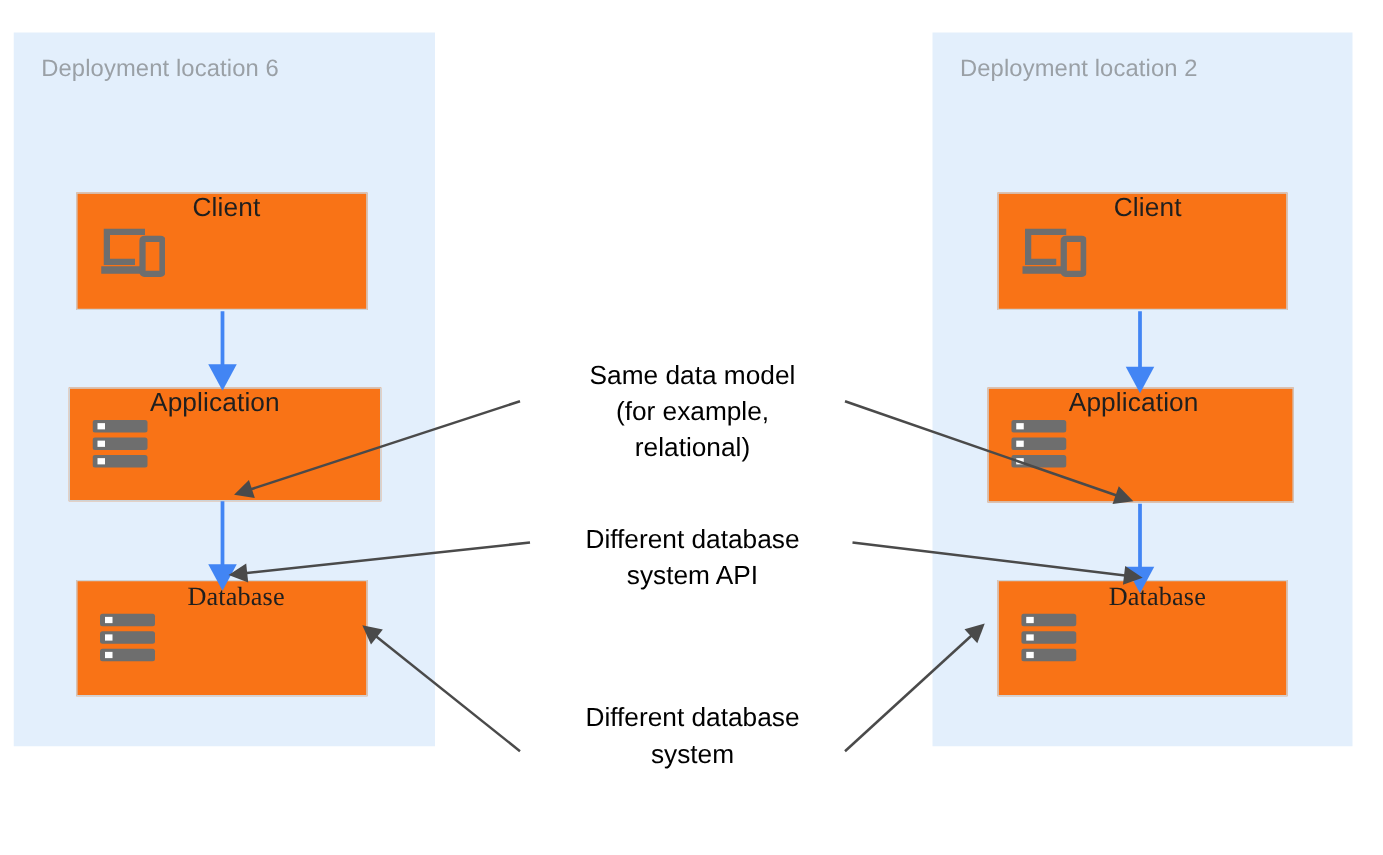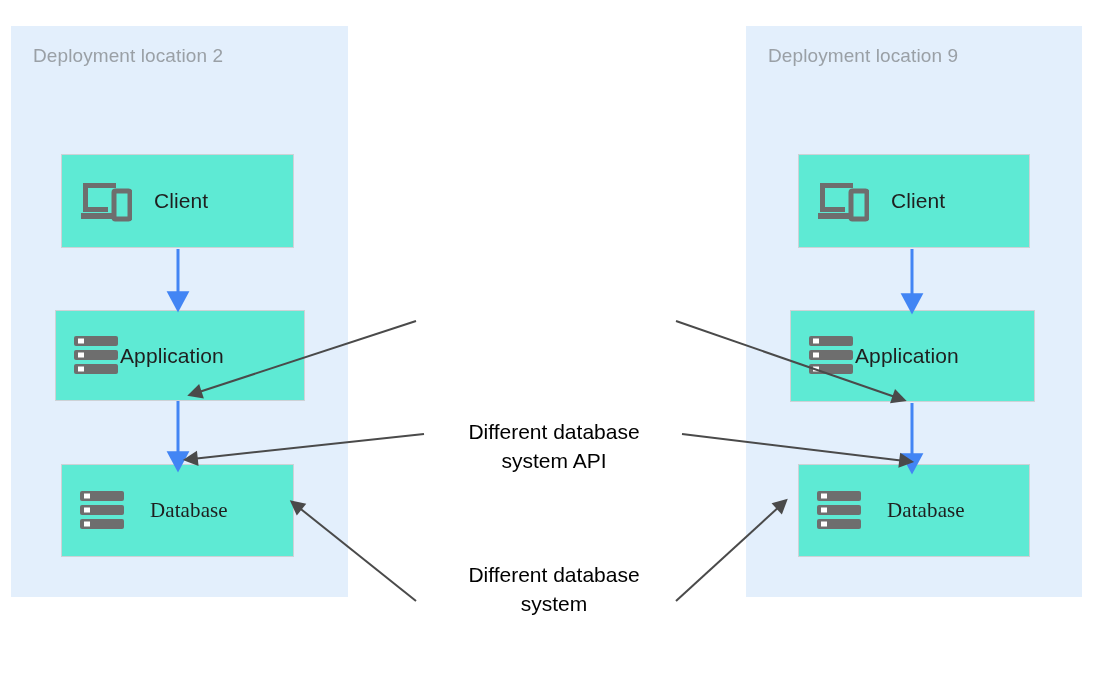--- a/index.html
+++ b/index.html
@@ -33,25 +33,24 @@
     top: 19px;
     font-size: 19px;
     color: #9aa0a6;
     letter-spacing: 0.1px;
     white-space: nowrap;
   }
 
   
   .node {
     position: absolute;
-    background: #5eead4;
+    background: #f97316;
     border: 1px solid #cdd2d6;
     box-sizing: border-box;
     display: flex;
-    align-items: center;
   }
   .node .icon-wrap {
     flex: 0 0 auto;
     display: flex;
     align-items: center;
     justify-content: center;
   }
   .node .node-label {
     font-size: 21px;
     color: #1f1f1f;
@@ -93,25 +92,25 @@
     height: 684px;
     pointer-events: none;
   }
 </style>
 </head>
 <body>
 
 <div id="diagram-root">
 
   <div class="zone" id="zone-1">
+    <div class="zone-title">Deployment location 6</div>
+  </div>
+
+  <div class="zone" id="zone-2">
     <div class="zone-title">Deployment location 2</div>
-  </div>
-
-  <div class="zone" id="zone-2">
-    <div class="zone-title">Deployment location 9</div>
   </div>
 
   <div class="node" id="node-client-1">
     <span class="icon-wrap">
       <svg width="52" height="44" viewBox="0 0 52 44" aria-hidden="true">
 
         <path d="M3 4 h33 v5 H8 v19 h20 v5 H3 Z" fill="#6e6e6e"></path>
         <rect x="1" y="34" width="32" height="6" fill="#6e6e6e"></rect>
 
         <rect x="34" y="12" width="16" height="28" rx="1.5" fill="none" stroke="#6e6e6e" stroke-width="5"></rect>
@@ -180,20 +179,23 @@
         <rect x="4" y="3.5" width="6" height="5" fill="#ffffff"></rect>
         <rect x="0" y="15" width="44" height="10" rx="2" fill="#6e6e6e"></rect>
         <rect x="4" y="17.5" width="6" height="5" fill="#ffffff"></rect>
         <rect x="0" y="29" width="44" height="10" rx="2" fill="#6e6e6e"></rect>
         <rect x="4" y="31.5" width="6" height="5" fill="#ffffff"></rect>
       </svg>
     </span>
     <span class="node-label">Database</span>
   </div>
 
+  <div class="annotation" id="ann-data-model">Same data model
+(for example,
+relational)</div>
   <div class="annotation" id="ann-db-api">Different database
 system API</div>
   <div class="annotation" id="ann-db-system">Different database
 system</div>
 
   <svg id="connectors" viewBox="0 0 1106 684">
     <defs>
       <marker id="arrow-blue" markerWidth="9" markerHeight="9" refX="3.2" refY="4.5" orient="auto" markerUnits="strokeWidth">
         <path d="M0.3,0.7 L7.4,4.5 L0.3,8.3 Z" fill="#4285f4"></path>
       </marker>

